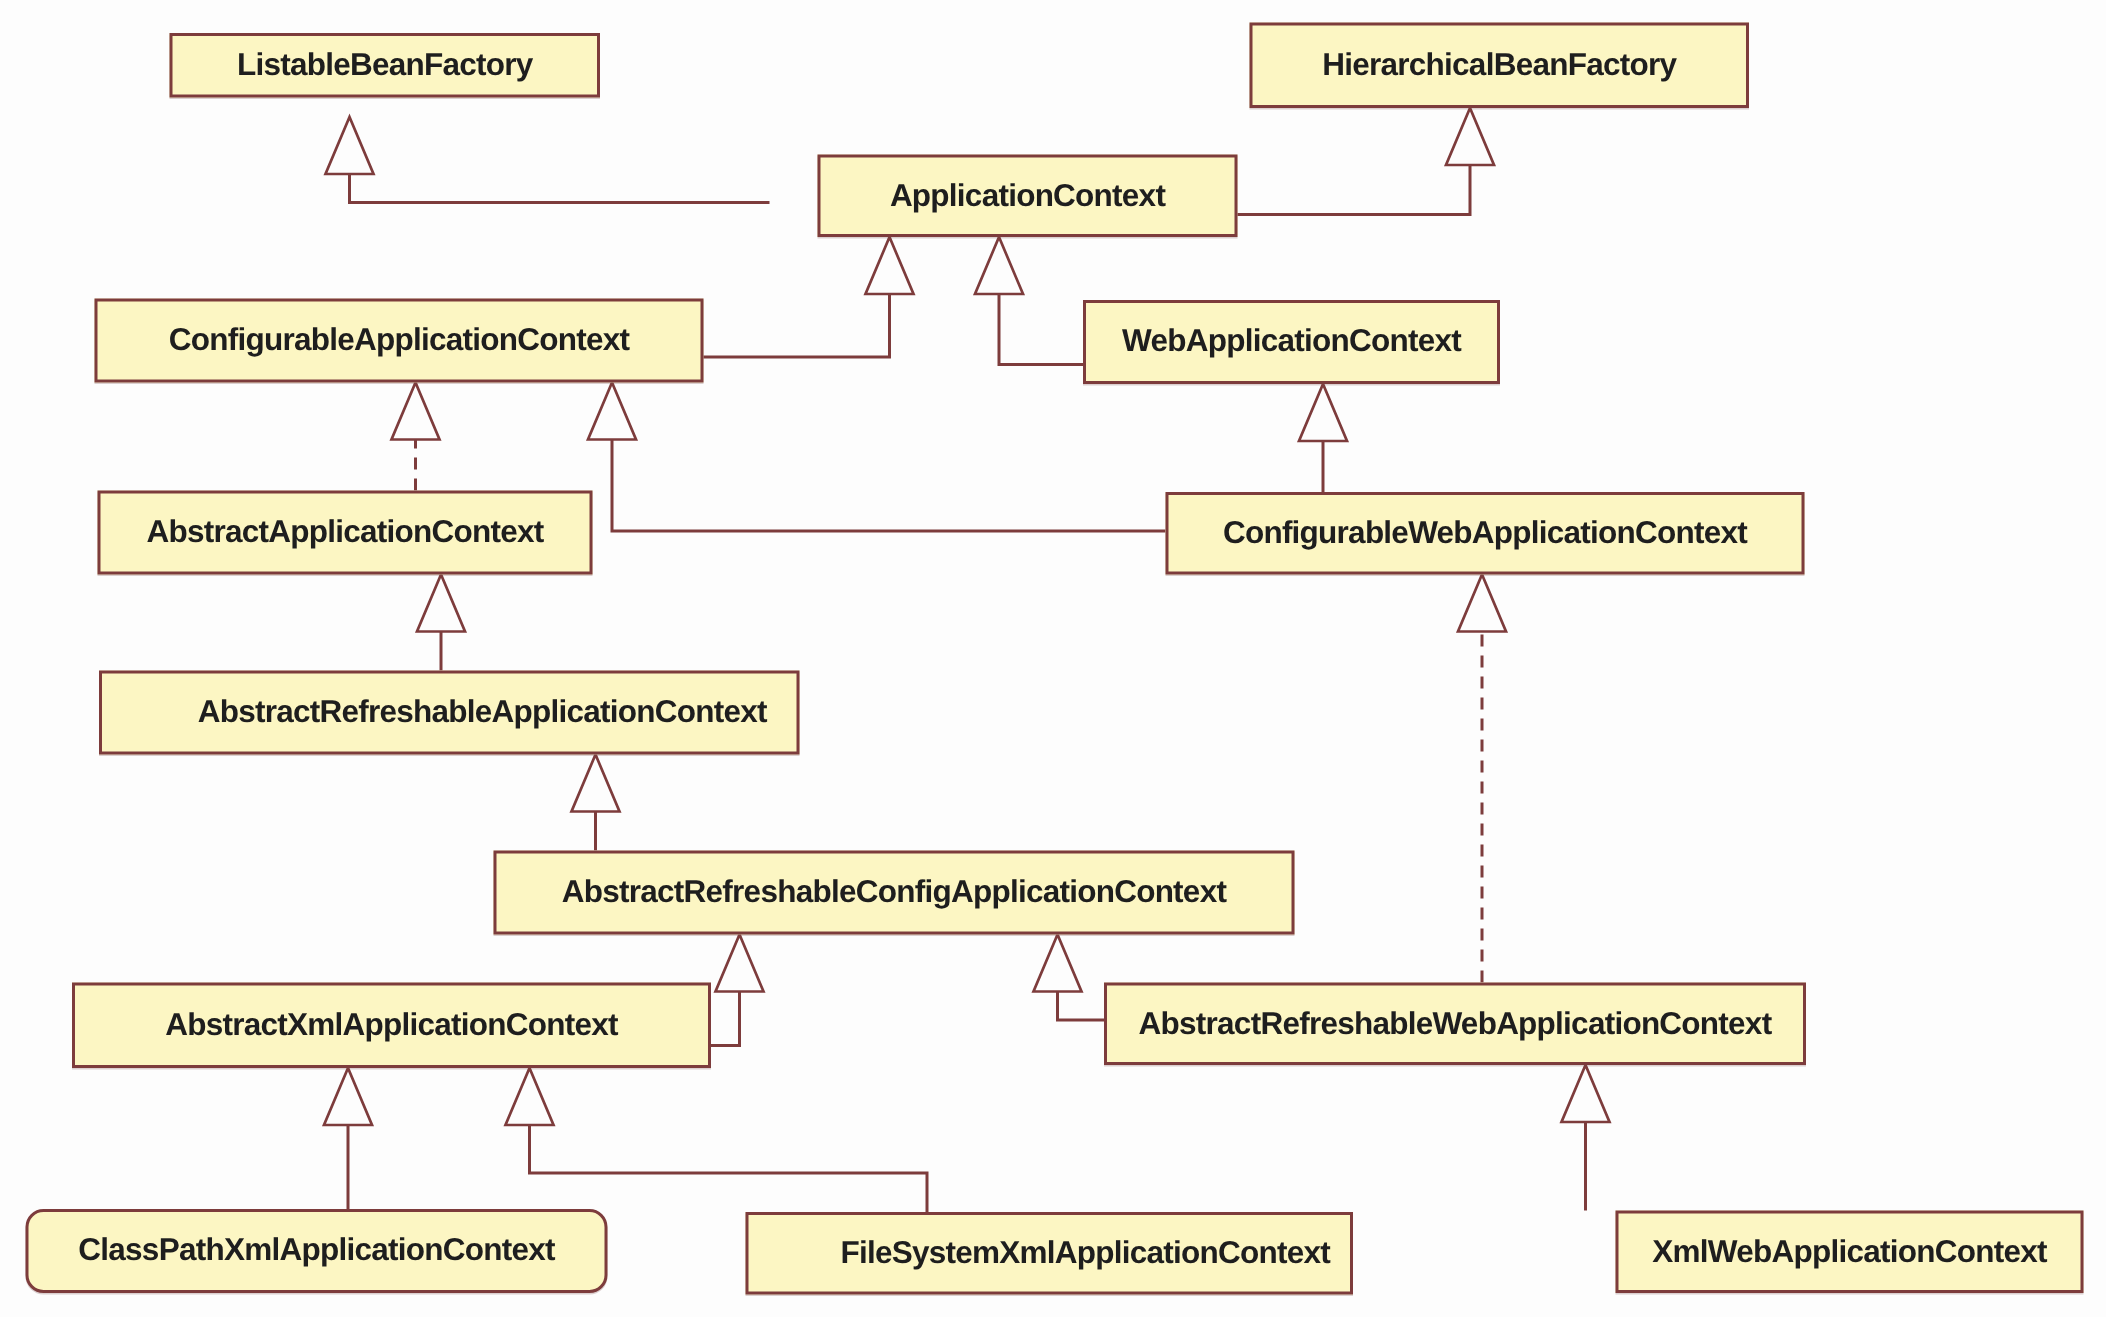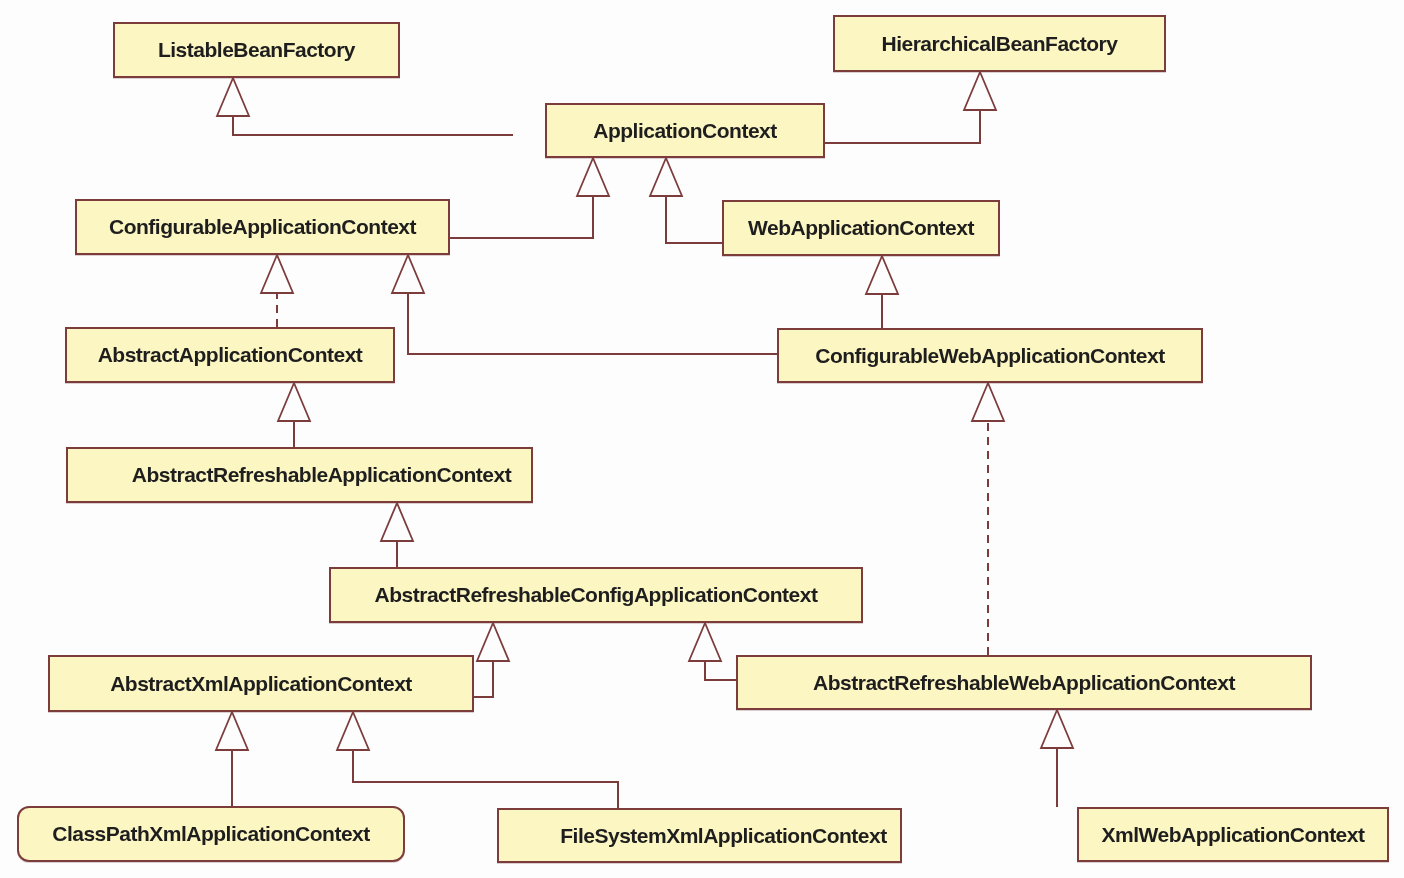--- a/index.html
+++ b/index.html
@@ -61,28 +61,28 @@
       <polyline points="988,655 988,421" class="edge-line dashed"></polyline>
       <polygon points="988,383 972,421 1004,421" class="edge-arrowhead"></polygon>
       <polyline points="232,806 232,750" class="edge-line"></polyline>
       <polygon points="232,712 216,750 248,750" class="edge-arrowhead"></polygon>
       <polyline points="618,808 618,782 353,782 353,750" class="edge-line"></polyline>
       <polygon points="353,712 337,750 369,750" class="edge-arrowhead"></polygon>
       <polyline points="1057,807 1057,748" class="edge-line"></polyline>
       <polygon points="1057,710 1041,748 1073,748" class="edge-arrowhead"></polygon>
     </svg>
   <div class="node-layer" id="node-layer">
-      <div class="uml-node" style="left: 113px; top: 22px; width: 287px; height: 56px;">ListableBeanFactory</div>
+      <div class="uml-node" style="left: 113px; top: 22px; width: 287px; height: 43px;">ListableBeanFactory</div>
       <div class="uml-node" style="left: 833px; top: 15px; width: 333px; height: 57px;">HierarchicalBeanFactory</div>
       <div class="uml-node" style="left: 513px; top: 103px; width: 280px; height: 55px; margin-left: 32px;">ApplicationContext</div>
-      <div class="uml-node" style="left: 63px; top: 199px; width: 375px; height: 56px; margin-left: 12px;">ConfigurableApplicationContext</div>
+      <div class="uml-node" style="left: 63px; top: 199px; width: 406px; height: 56px;">ConfigurableApplicationContext</div>
       <div class="uml-node" style="left: 722px; top: 200px; width: 278px; height: 56px;">WebApplicationContext</div>
       <div class="uml-node" style="left: 65px; top: 327px; width: 330px; height: 56px;">AbstractApplicationContext</div>
       <div class="uml-node" style="left: 777px; top: 328px; width: 426px; height: 55px;">ConfigurableWebApplicationContext</div>
       <div class="uml-node" style="left: 66px; top: 447px; width: 467px; height: 56px; padding-left: 44px;">AbstractRefreshableApplicationContext</div>
       <div class="uml-node" style="left: 329px; top: 567px; width: 534px; height: 56px;">AbstractRefreshableConfigApplicationContext</div>
       <div class="uml-node" style="left: 48px; top: 655px; width: 426px; height: 57px;">AbstractXmlApplicationContext</div>
-      <div class="uml-node" style="left: 736px; top: 655px; width: 576px; height: 55px;">AbstractRefreshableWebApplicationContext</div>
+      <div class="uml-node" style="left: 736px; top: 655px; width: 468px; height: 55px;">AbstractRefreshableWebApplicationContext</div>
       <div class="uml-node" style="left: 17px; top: 806px; width: 388px; height: 56px; border-radius: 12px;">ClassPathXmlApplicationContext</div>
       <div class="uml-node" style="left: 497px; top: 808px; width: 405px; height: 55px; padding-left: 48px;">FileSystemXmlApplicationContext</div>
       <div class="uml-node" style="left: 1077px; top: 807px; width: 312px; height: 55px;">XmlWebApplicationContext</div>
     </div>
 </div>
 
 </body></html>

